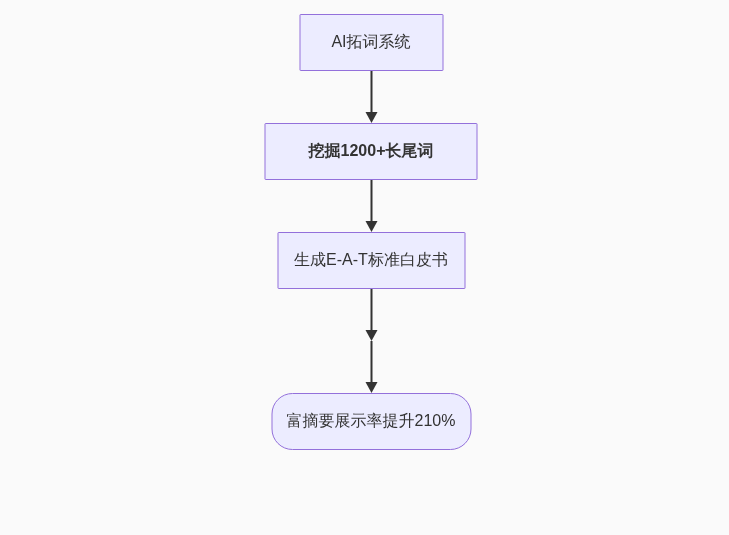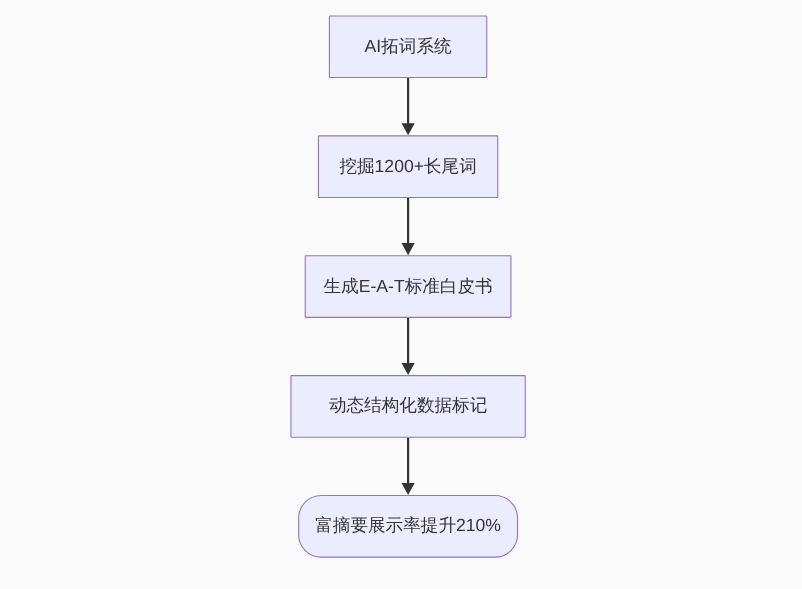--- a/index.html
+++ b/index.html
@@ -37,21 +37,21 @@
     height: 57px;
     background: var(--node-fill);
     border: 1.5px solid var(--node-border);
     border-radius: 1px;
     color: var(--node-text);
     font-size: 16px;
     text-align: center;
     flex-shrink: 0;
   }
   .n1 { width: 144px; }
-  .n2 { width: 164px; }
+  .n2 { width: 213px; font-weight: bold; }
   .n3 { width: 188px; }
   .n4 { width: 214px; }
   .n5 { width: 200px; border-radius: 21px; }
   .edge {
     position: relative;
     width: 2px;
     height: 52px;
     flex-shrink: 0;
   }
   .edge-line {
@@ -100,23 +100,20 @@
 
     <div class="node n3">
       <span>生成E-A-T标准白皮书</span>
     </div>
 
     <div class="edge">
       <span class="edge-line"></span>
       <span class="edge-head"></span>
     </div>
 
-    <div class="node n4">
-      <span>动态结构化数据标记</span>
-    </div>
 
     <div class="edge">
       <span class="edge-line"></span>
       <span class="edge-head"></span>
     </div>
 
     <div class="node n5">
       <span>富摘要展示率提升210%</span>
     </div>
 

